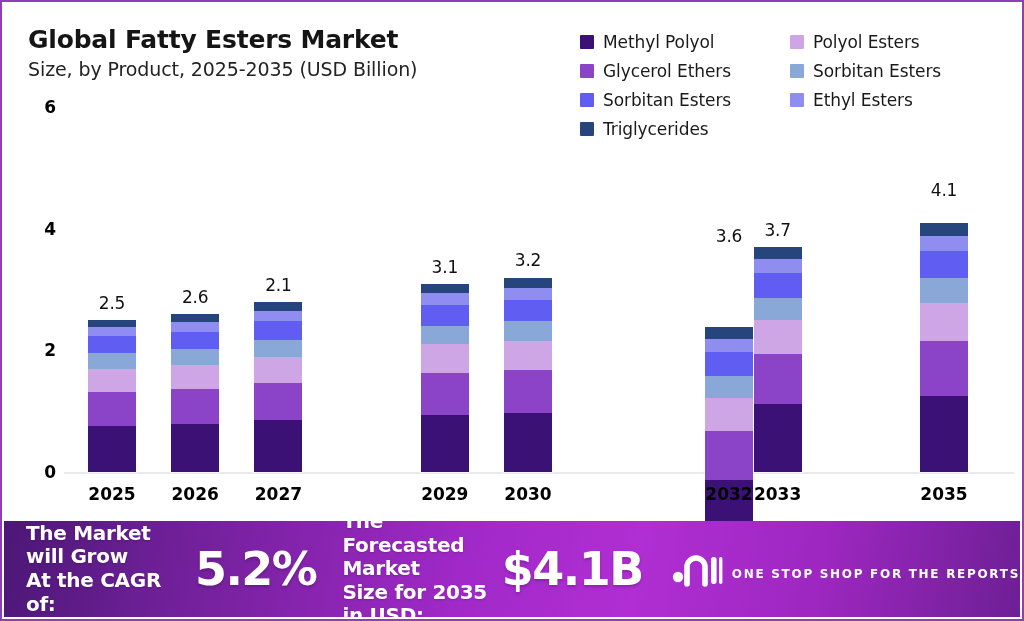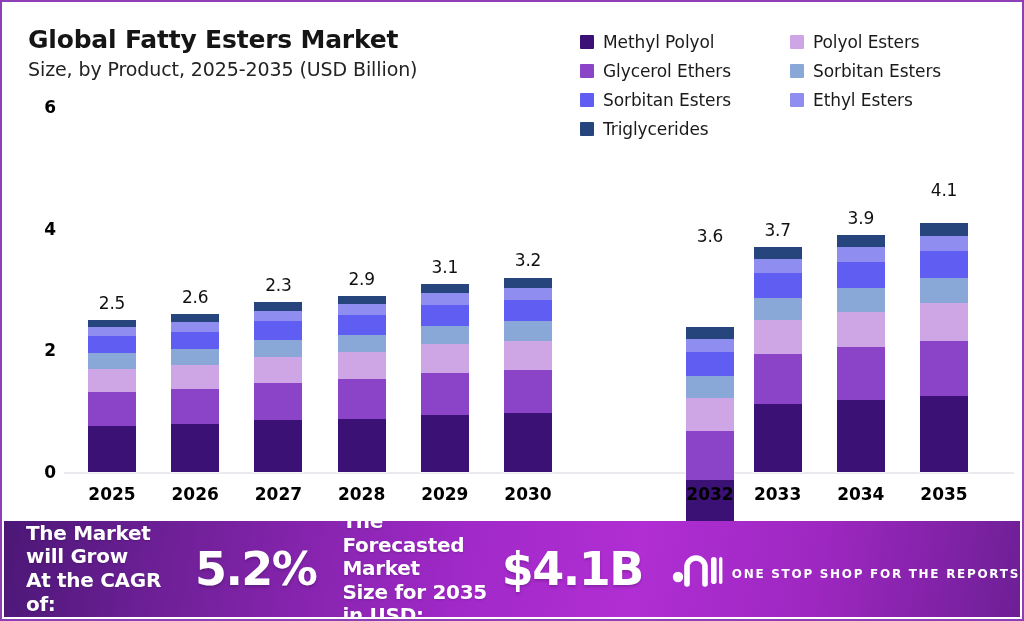--- a/index.html
+++ b/index.html
@@ -203,35 +203,22 @@
         <div class="bar-group" style="left: 166.4px; top: 0px; height: 470px;">
           <div class="bar" style="height: 170.24px; bottom: 0px;">
             <div class="seg" style="background: rgb(60, 17, 117); height: 30.3571%;"></div>
             <div class="seg" style="background: rgb(139, 67, 200); height: 22.1429%;"></div>
             <div class="seg" style="background: rgb(207, 166, 229); height: 15%;"></div>
             <div class="seg" style="background: rgb(137, 168, 216); height: 10%;"></div>
             <div class="seg" style="background: rgb(95, 93, 242); height: 11.0714%;"></div>
             <div class="seg" style="background: rgb(143, 141, 240); height: 6.07143%;"></div>
             <div class="seg" style="background: rgb(37, 69, 124); height: 5.35714%;"></div>
           </div>
-          <div class="bar-value" style="top: 272.76px;">2.3</div>
+          <div class="bar-value" style="top: 272.76px;">2.1</div>
           <div class="xlabel">2027</div>
-        </div>
-        <div class="bar-group" style="left: 249.6px; top: 0px; height: 470px;">
-          <div class="bar" style="height: 176.32px; bottom: 0px;">
-            <div class="seg" style="background: rgb(60, 17, 117); height: 30.3448%;"></div>
-            <div class="seg" style="background: rgb(139, 67, 200); height: 22.4138%;"></div>
-            <div class="seg" style="background: rgb(207, 166, 229); height: 15.1724%;"></div>
-            <div class="seg" style="background: rgb(137, 168, 216); height: 10%;"></div>
-            <div class="seg" style="background: rgb(95, 93, 242); height: 11.0345%;"></div>
-            <div class="seg" style="background: rgb(143, 141, 240); height: 6.2069%;"></div>
-            <div class="seg" style="background: rgb(37, 69, 124); height: 4.82759%;"></div>
-          </div>
-          <div class="bar-value" style="top: 266.68px;">2.9</div>
-          <div class="xlabel">2028</div>
         </div>
         <div class="bar-group" style="left: 332.8px; top: 0px; height: 470px;">
           <div class="bar" style="height: 188.48px; bottom: 0px;">
             <div class="seg" style="background: rgb(60, 17, 117); height: 30.3226%;"></div>
             <div class="seg" style="background: rgb(139, 67, 200); height: 22.2581%;"></div>
             <div class="seg" style="background: rgb(207, 166, 229); height: 15.1613%;"></div>
             <div class="seg" style="background: rgb(137, 168, 216); height: 10%;"></div>
             <div class="seg" style="background: rgb(95, 93, 242); height: 10.9677%;"></div>
             <div class="seg" style="background: rgb(143, 141, 240); height: 6.12903%;"></div>
             <div class="seg" style="background: rgb(37, 69, 124); height: 5.16129%;"></div>
@@ -245,21 +232,21 @@
             <div class="seg" style="background: rgb(139, 67, 200); height: 22.1875%;"></div>
             <div class="seg" style="background: rgb(207, 166, 229); height: 15%;"></div>
             <div class="seg" style="background: rgb(137, 168, 216); height: 10%;"></div>
             <div class="seg" style="background: rgb(95, 93, 242); height: 10.9375%;"></div>
             <div class="seg" style="background: rgb(143, 141, 240); height: 5.9375%;"></div>
             <div class="seg" style="background: rgb(37, 69, 124); height: 5.625%;"></div>
           </div>
           <div class="bar-value" style="top: 248.44px;">3.2</div>
           <div class="xlabel">2030</div>
         </div>
-        <div class="bar-group" style="left: 598px; top: 0px; height: 544px;">
+        <div class="bar-group" style="left: 617px; top: 0px; height: 544px;">
           <div class="bar" style="height: 218.88px; bottom: 0px;">
             <div class="seg" style="background: rgb(60, 17, 117); height: 30.2778%;"></div>
             <div class="seg" style="background: rgb(139, 67, 200); height: 22.2222%;"></div>
             <div class="seg" style="background: rgb(207, 166, 229); height: 15%;"></div>
             <div class="seg" style="background: rgb(137, 168, 216); height: 10%;"></div>
             <div class="seg" style="background: rgb(95, 93, 242); height: 11.1111%;"></div>
             <div class="seg" style="background: rgb(143, 141, 240); height: 6.11111%;"></div>
             <div class="seg" style="background: rgb(37, 69, 124); height: 5.27778%;"></div>
           </div>
           <div class="bar-value" style="top: 224.12px;">3.6</div>
@@ -270,33 +257,20 @@
             <div class="seg" style="background: rgb(60, 17, 117); height: 30.2703%;"></div>
             <div class="seg" style="background: rgb(139, 67, 200); height: 22.1622%;"></div>
             <div class="seg" style="background: rgb(207, 166, 229); height: 15.1351%;"></div>
             <div class="seg" style="background: rgb(137, 168, 216); height: 10%;"></div>
             <div class="seg" style="background: rgb(95, 93, 242); height: 11.0811%;"></div>
             <div class="seg" style="background: rgb(143, 141, 240); height: 5.94595%;"></div>
             <div class="seg" style="background: rgb(37, 69, 124); height: 5.40541%;"></div>
           </div>
           <div class="bar-value" style="top: 218.04px;">3.7</div>
           <div class="xlabel">2033</div>
-        </div>
-        <div class="bar-group" style="left: 748.8px; top: 0px; height: 470px;">
-          <div class="bar" style="height: 237.12px; bottom: 0px;">
-            <div class="seg" style="background: rgb(60, 17, 117); height: 30.2564%;"></div>
-            <div class="seg" style="background: rgb(139, 67, 200); height: 22.3077%;"></div>
-            <div class="seg" style="background: rgb(207, 166, 229); height: 15.1282%;"></div>
-            <div class="seg" style="background: rgb(137, 168, 216); height: 10%;"></div>
-            <div class="seg" style="background: rgb(95, 93, 242); height: 11.0256%;"></div>
-            <div class="seg" style="background: rgb(143, 141, 240); height: 6.15385%;"></div>
-            <div class="seg" style="background: rgb(37, 69, 124); height: 5.12821%;"></div>
-          </div>
-          <div class="bar-value" style="top: 205.88px;">3.9</div>
-          <div class="xlabel">2034</div>
         </div>
         <div class="bar-group" style="left: 832px; top: 0px; height: 470px;">
           <div class="bar" style="height: 249.28px; bottom: 0px;">
             <div class="seg" style="background: rgb(60, 17, 117); height: 30.4878%;"></div>
             <div class="seg" style="background: rgb(139, 67, 200); height: 22.1951%;"></div>
             <div class="seg" style="background: rgb(207, 166, 229); height: 15.122%;"></div>
             <div class="seg" style="background: rgb(137, 168, 216); height: 10%;"></div>
             <div class="seg" style="background: rgb(95, 93, 242); height: 10.9756%;"></div>
             <div class="seg" style="background: rgb(143, 141, 240); height: 6.09756%;"></div>
             <div class="seg" style="background: rgb(37, 69, 124); height: 5.12195%;"></div>

